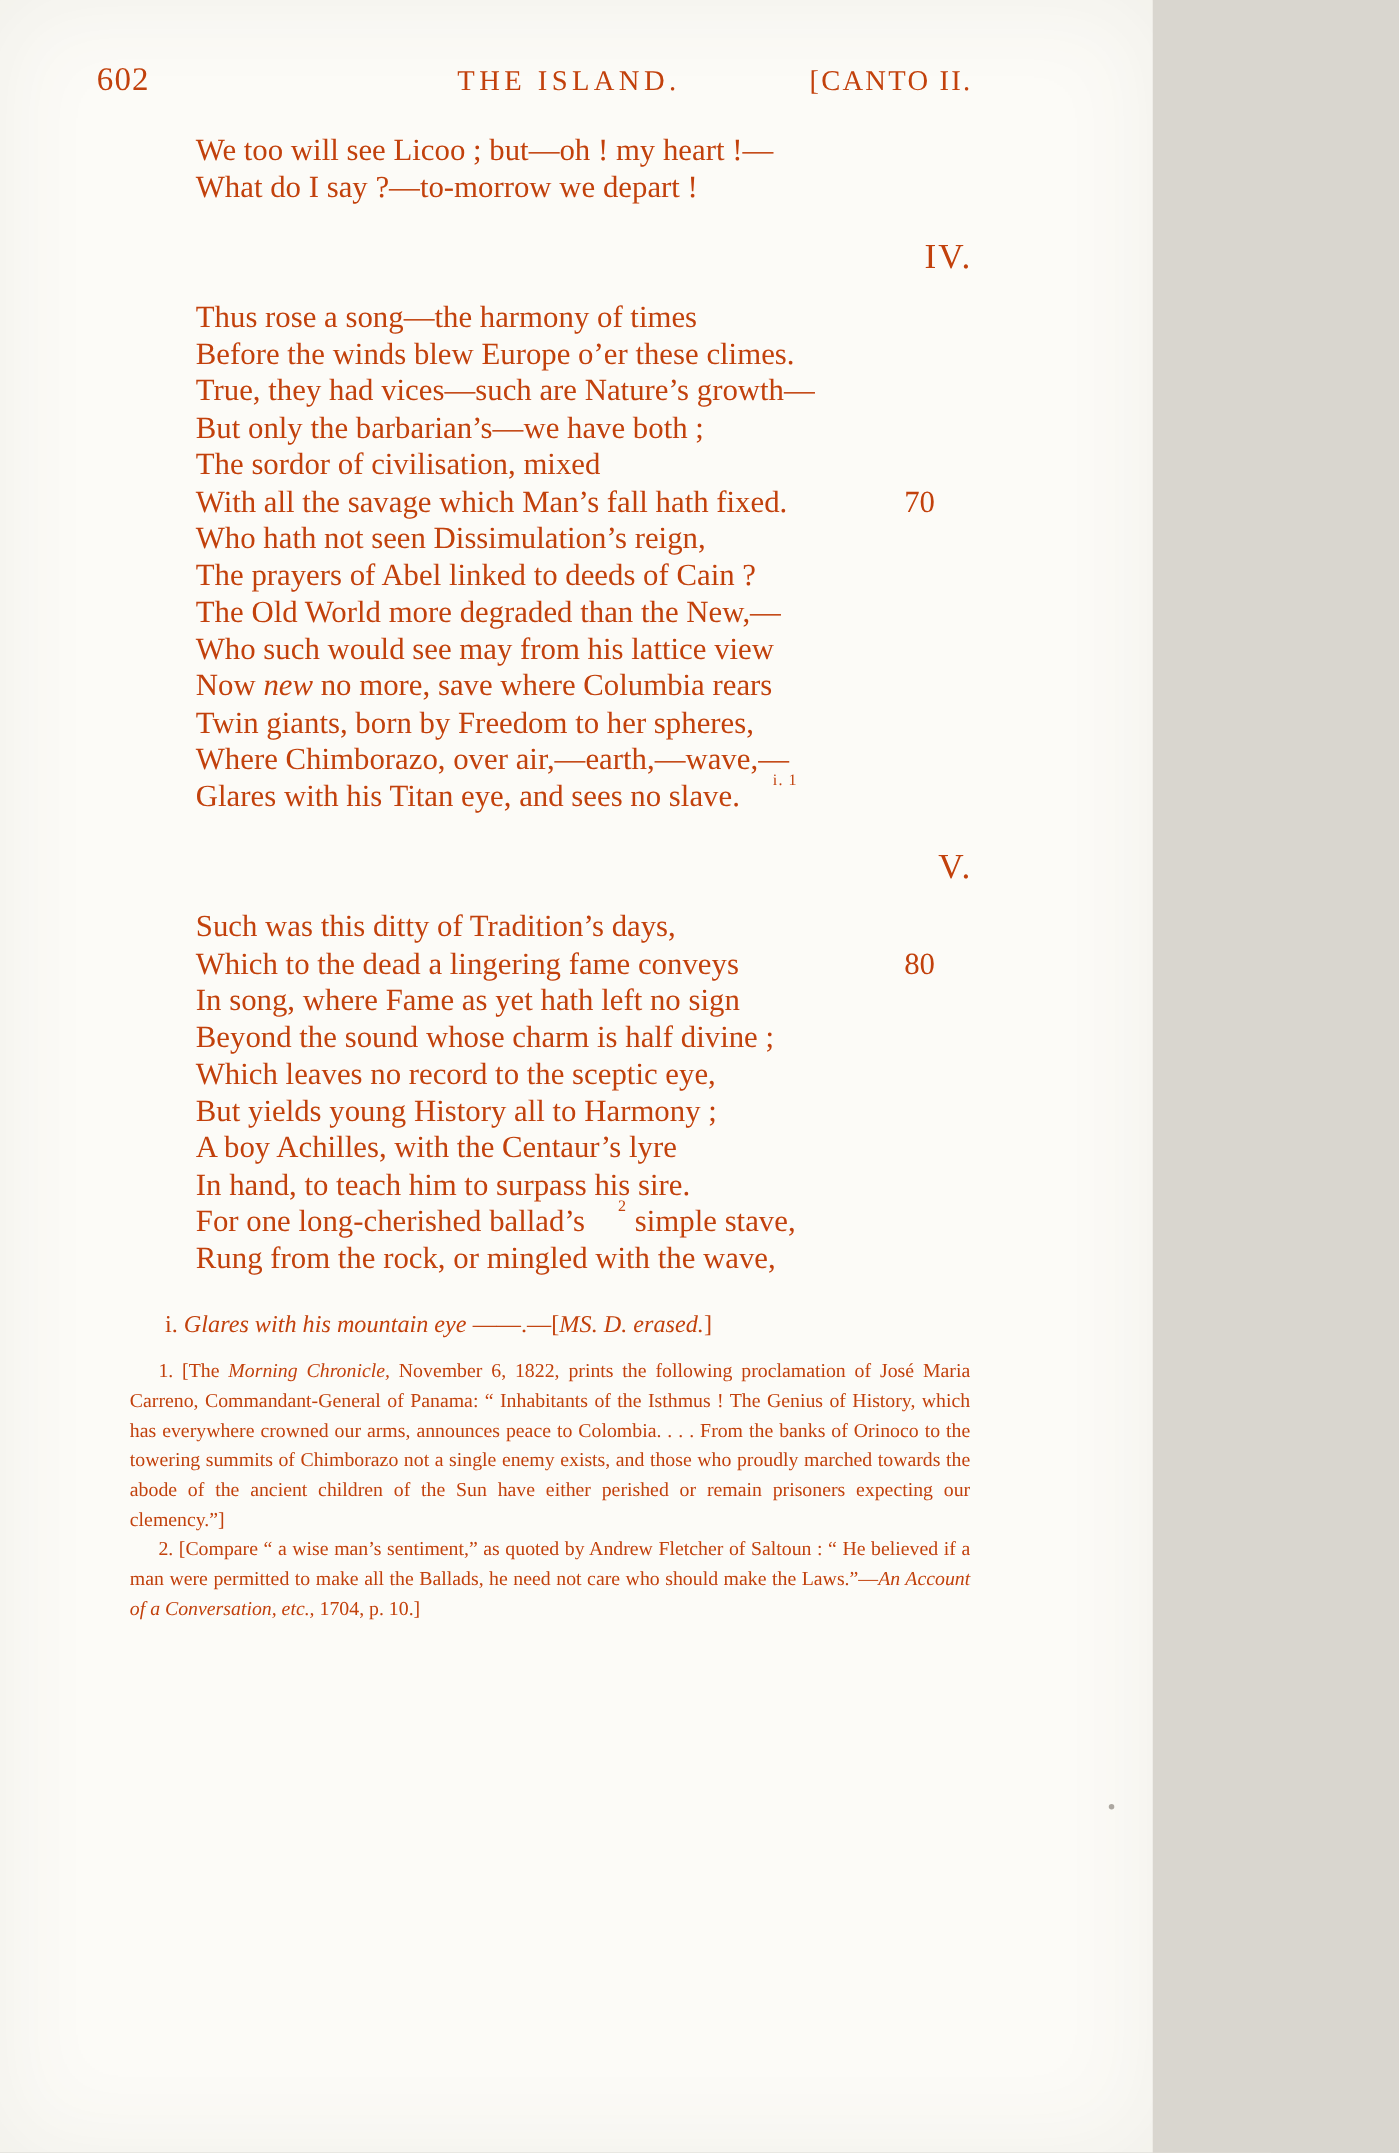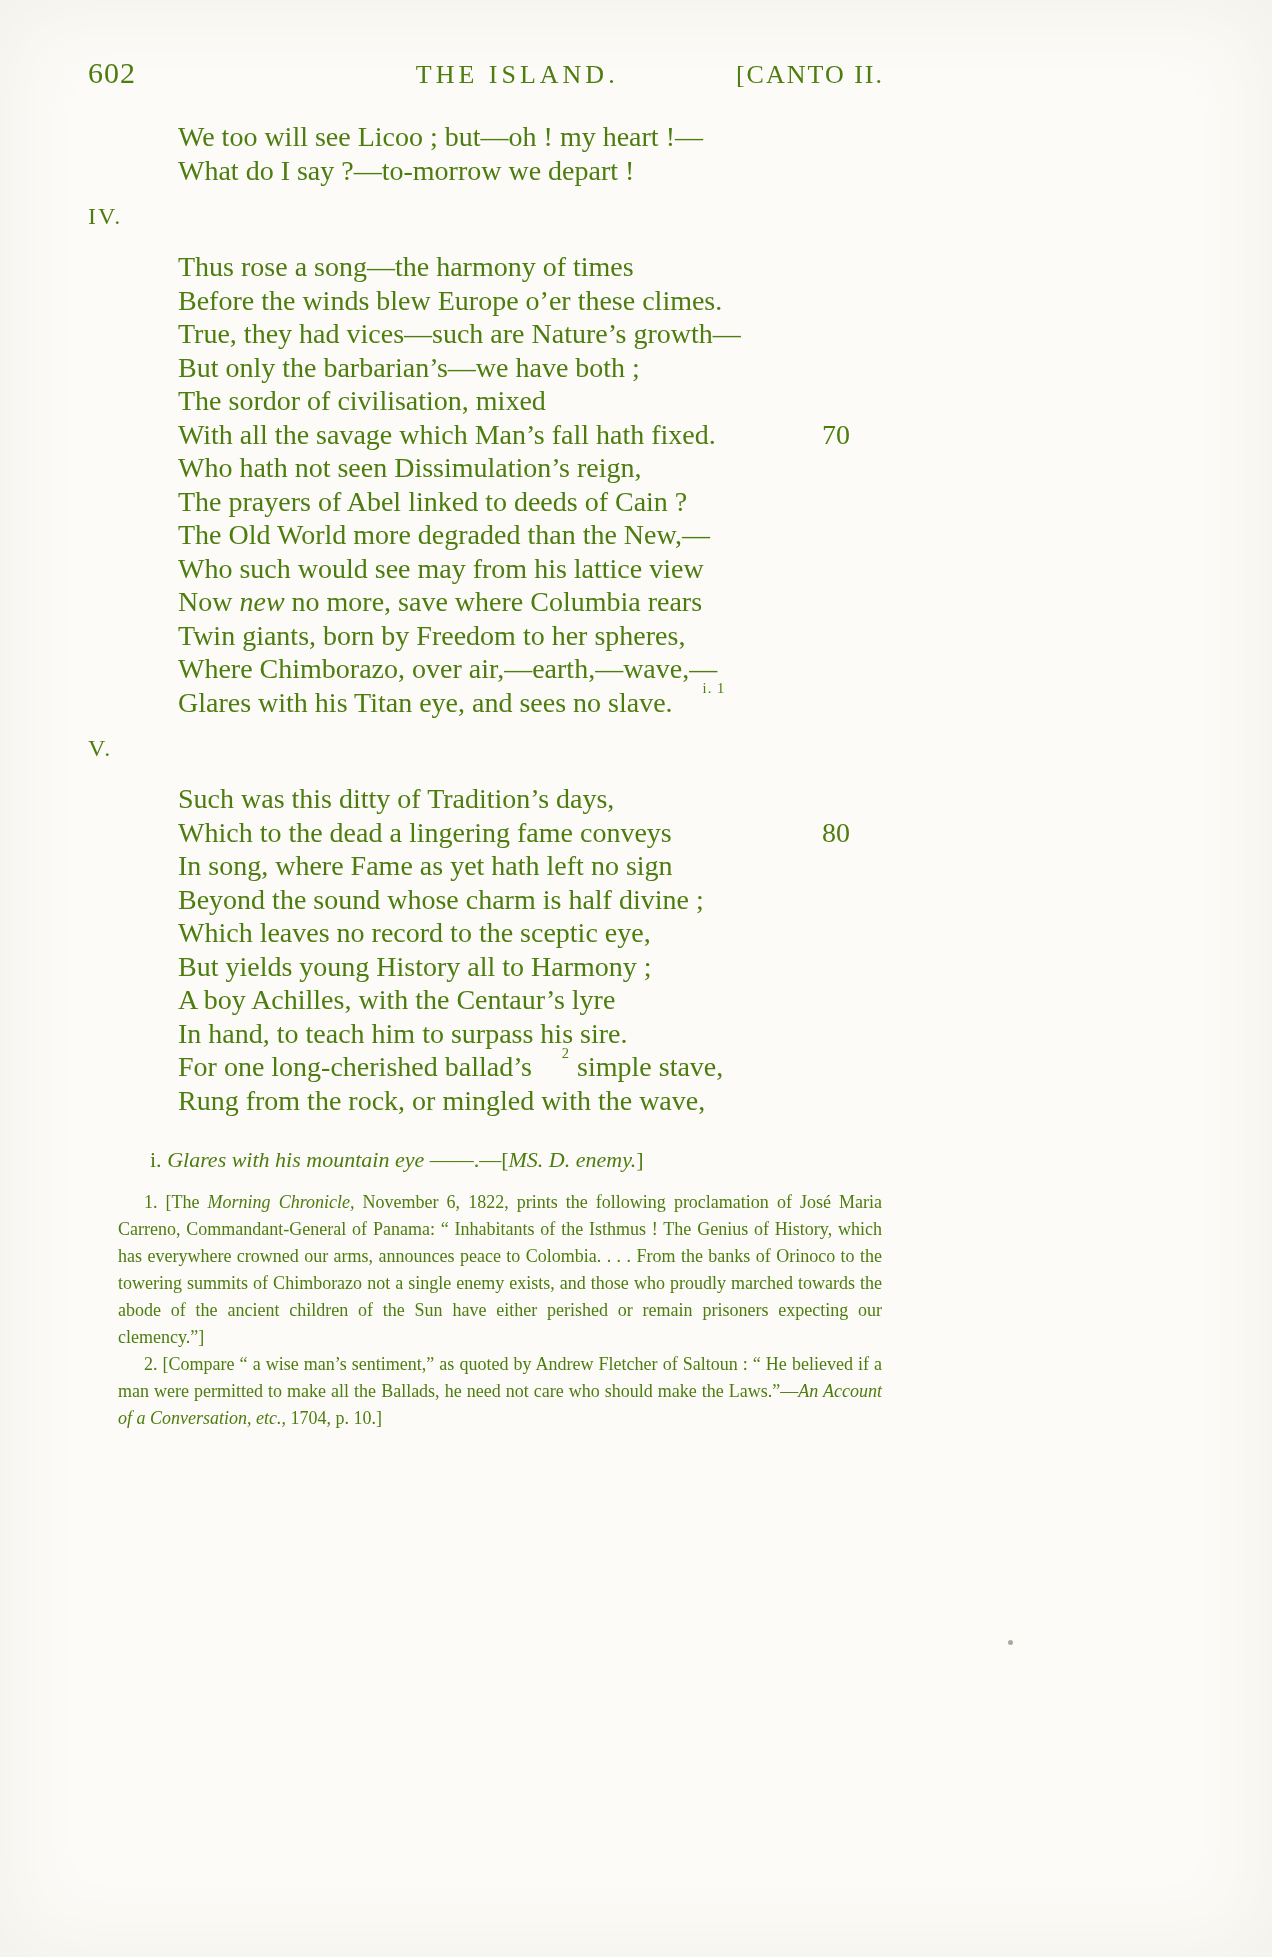--- a/index.html
+++ b/index.html
@@ -1,40 +1,40 @@
 <!DOCTYPE html>
 <html><head>
 <meta charset="utf-8">
 <style>
   * { margin:0; padding:0; box-sizing:border-box; }
   html,body { background:#d9d6cf; }
   .page {
-    width:1272px; height:1957px;
+    width:1048px; height:1957px;
     background:#fcfbf7;
     position:relative;
     font-family:"Liberation Serif","DejaVu Serif",serif;
-    color:#4d7c0f;
+    color:#c2410c;
     box-shadow: inset 0 0 90px rgba(90,80,60,0.07);
     overflow:hidden;
   }
   .content { position:absolute; left:88px; top:56px; width:796px; }
 
   
   .pagehead { display:flex; align-items:baseline; }
   .pagehead .cell { flex:1; }
   .folio { font-size:30px; letter-spacing:1px; text-align:left; }
   .rtitle { font-size:26px; letter-spacing:4px; text-align:right; white-space:nowrap; }
   .canto { font-size:26px; letter-spacing:2px; text-align:right; white-space:nowrap; }
 
   
   .poem { margin-left:90px; width:672px; font-size:28px; line-height:33.5px; }
   .poem.first { margin-top:30px; }
   .pline { position:relative; white-space:nowrap; }
   .lnum { position:absolute; right:0; top:0; }
-  .sheading { text-align:left; font-size:24px; letter-spacing:2px; margin:16px 0 20px 0; }
+  .sheading { text-align:right; font-size:32px; letter-spacing:2px; margin:28px 0 20px 0; }
   sup.fnmark { font-size:0.52em; line-height:0; position:relative; top:-0.55em; letter-spacing:1px;padding-left:30px; }
 
   
   .variant { margin:30px 0 0 62px; font-size:22px; white-space:nowrap; }
   .variant i { font-style:italic; }
 
   
   .footnotes { margin:16px 0 0 30px; width:764px; font-size:18px; line-height:27px; text-align:justify; }
   .footnotes p { text-indent:26px; }
   .footnotes i { font-style:italic; }
@@ -86,21 +86,21 @@
       <div class="pline"><span>Which leaves no record to the sceptic eye,</span></div>
       <div class="pline"><span>But yields young History all to Harmony ;</span></div>
       <div class="pline"><span>A boy Achilles, with the Centaur’s lyre</span></div>
       <div class="pline"><span>In hand, to teach him to surpass his sire.</span></div>
       <div class="pline"><span>For one long-cherished ballad’s</span><sup class="fnmark">2</sup><span> simple stave,</span></div>
       <div class="pline"><span>Rung from the rock, or mingled with the wave,</span></div>
     </div>
 
     <div class="variant">
       <span>i.</span>
-      <i>Glares with his mountain eye</i><span> ——.—[</span><i>MS. D. enemy.</i><span>]</span>
+      <i>Glares with his mountain eye</i><span> ——.—[</span><i>MS. D. erased.</i><span>]</span>
     </div>
 
     <div class="footnotes">
       <p><span>1. [The </span><i>Morning Chronicle,</i><span> November 6, 1822, prints the following proclamation of José Maria Carreno, Commandant-General of Panama: “ Inhabitants of the Isthmus !  The Genius of History, which has everywhere crowned our arms, announces peace to Colombia. . . . From the banks of Orinoco to the towering summits of Chimborazo not a single enemy exists, and those who proudly marched towards the abode of the ancient children of the Sun have either perished or remain prisoners expecting our clemency.”]</span></p>
       <p><span>2. [Compare “ a wise man’s sentiment,” as quoted by Andrew Fletcher of Saltoun : “ He believed if a man were permitted to make all the Ballads, he need not care who should make the Laws.”—</span><i>An Account of a Conversation, etc.,</i><span> 1704, p. 10.]</span></p>
     </div>
 
   </div>
 
   <span class="speck" style="left:1008px; top:1640px;"></span>

